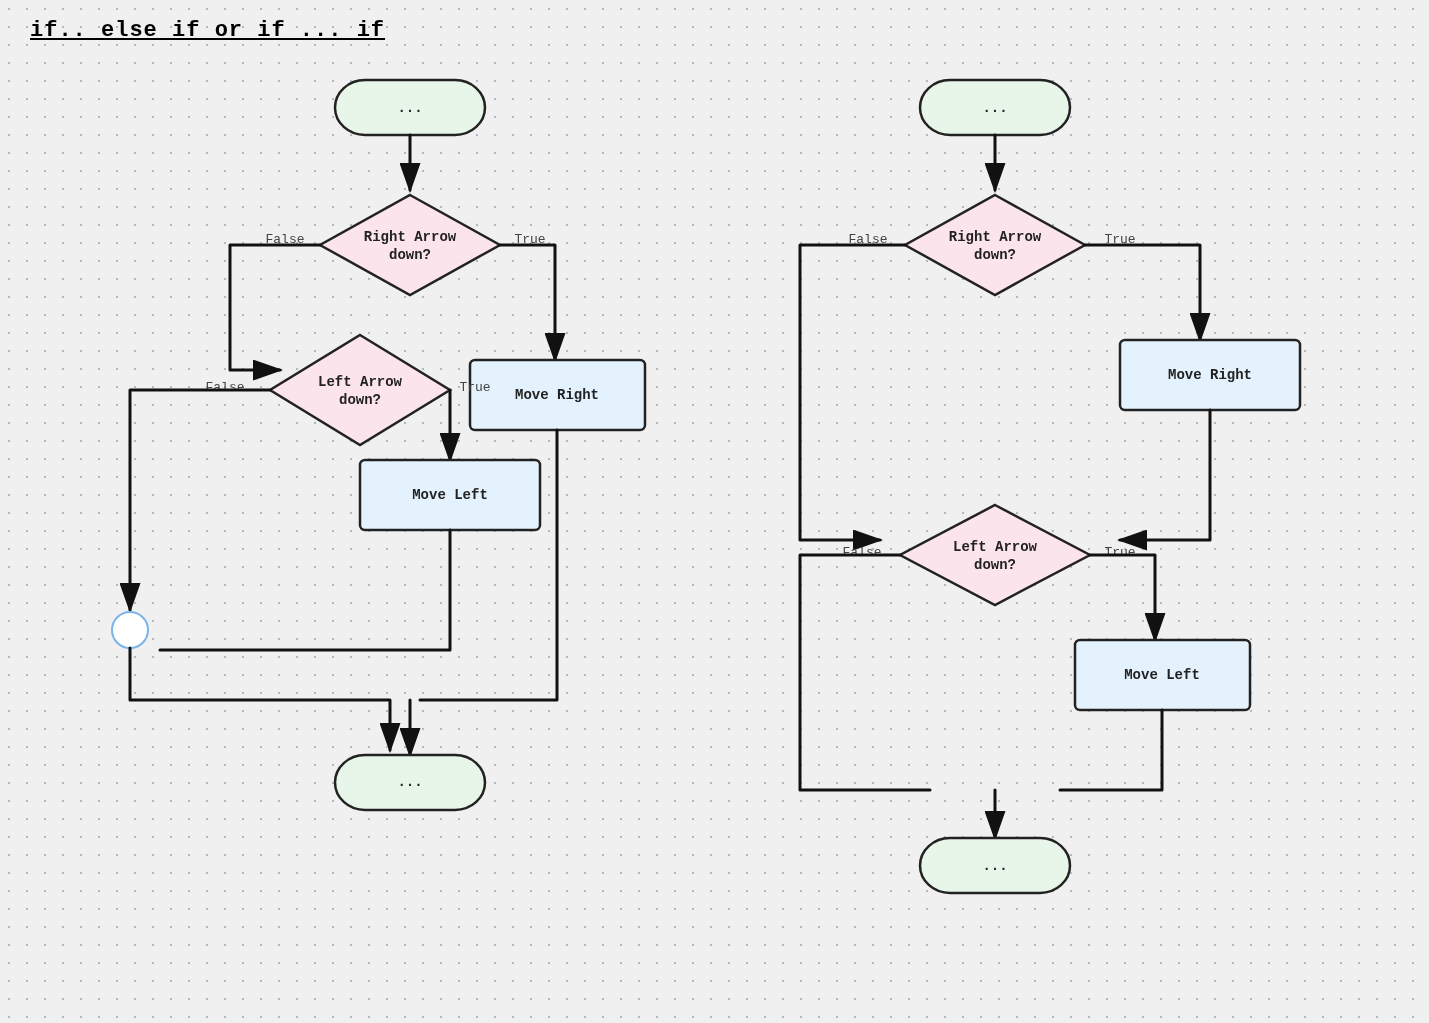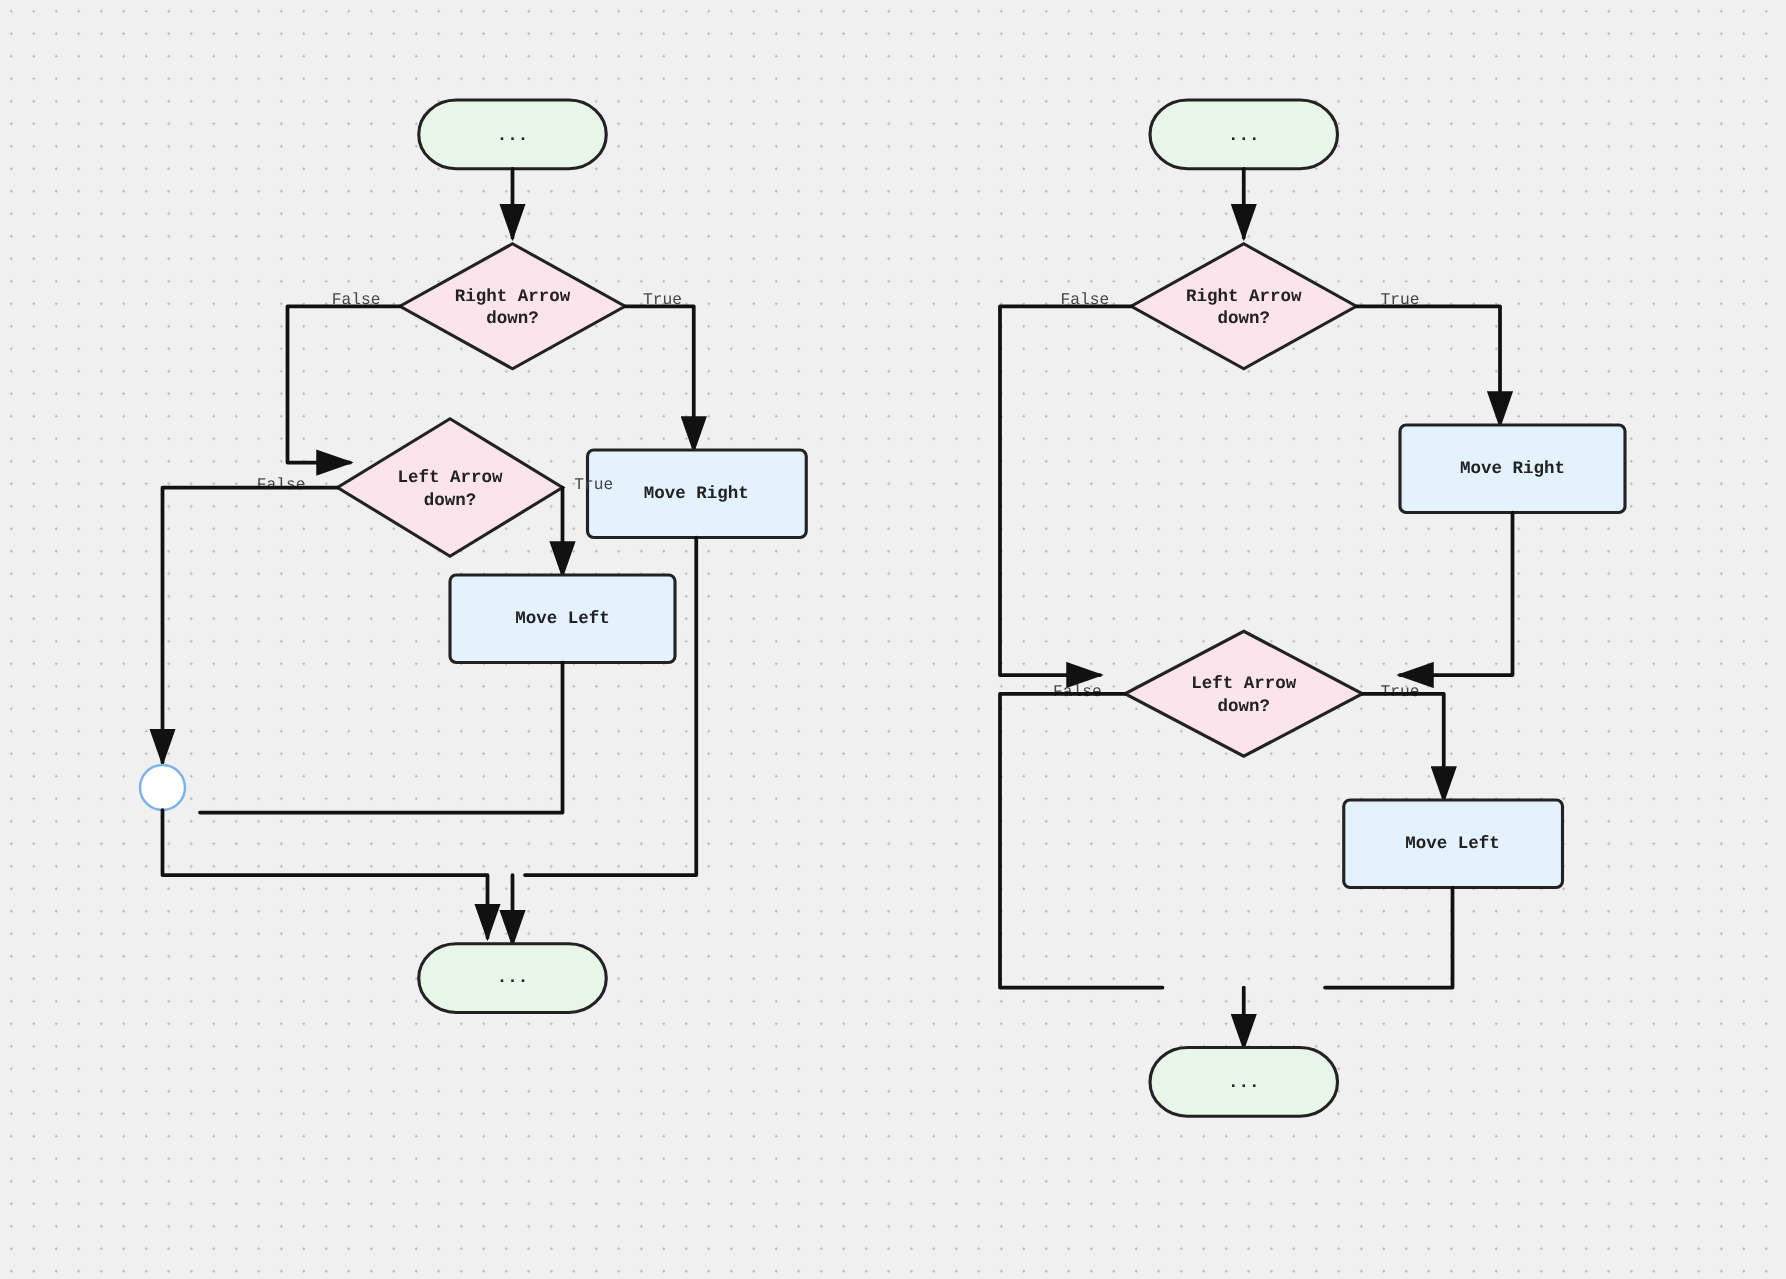--- a/index.html
+++ b/index.html
@@ -89,20 +89,21 @@
       stroke-linejoin: round;
     }
     .arrow-head {
       fill: #111;
     }
   </style>
 </head>
 <body>
 
 <div class="page">
+  <div class="title">if.. else if or if ... if</div>
 
   <svg class="diagram-svg">
     <defs>
       <marker id="arrowhead" markerWidth="10" markerHeight="7" refX="9" refY="3.5" orient="auto">
         <polygon points="0 0, 10 3.5, 0 7" class="arrow-head"></polygon>
       </marker>
     </defs>
 
     <rect x="335" y="80" width="150" height="55" rx="27" ry="27" class="terminal"></rect>
     <text x="410" y="108" class="flow-text">...</text>

